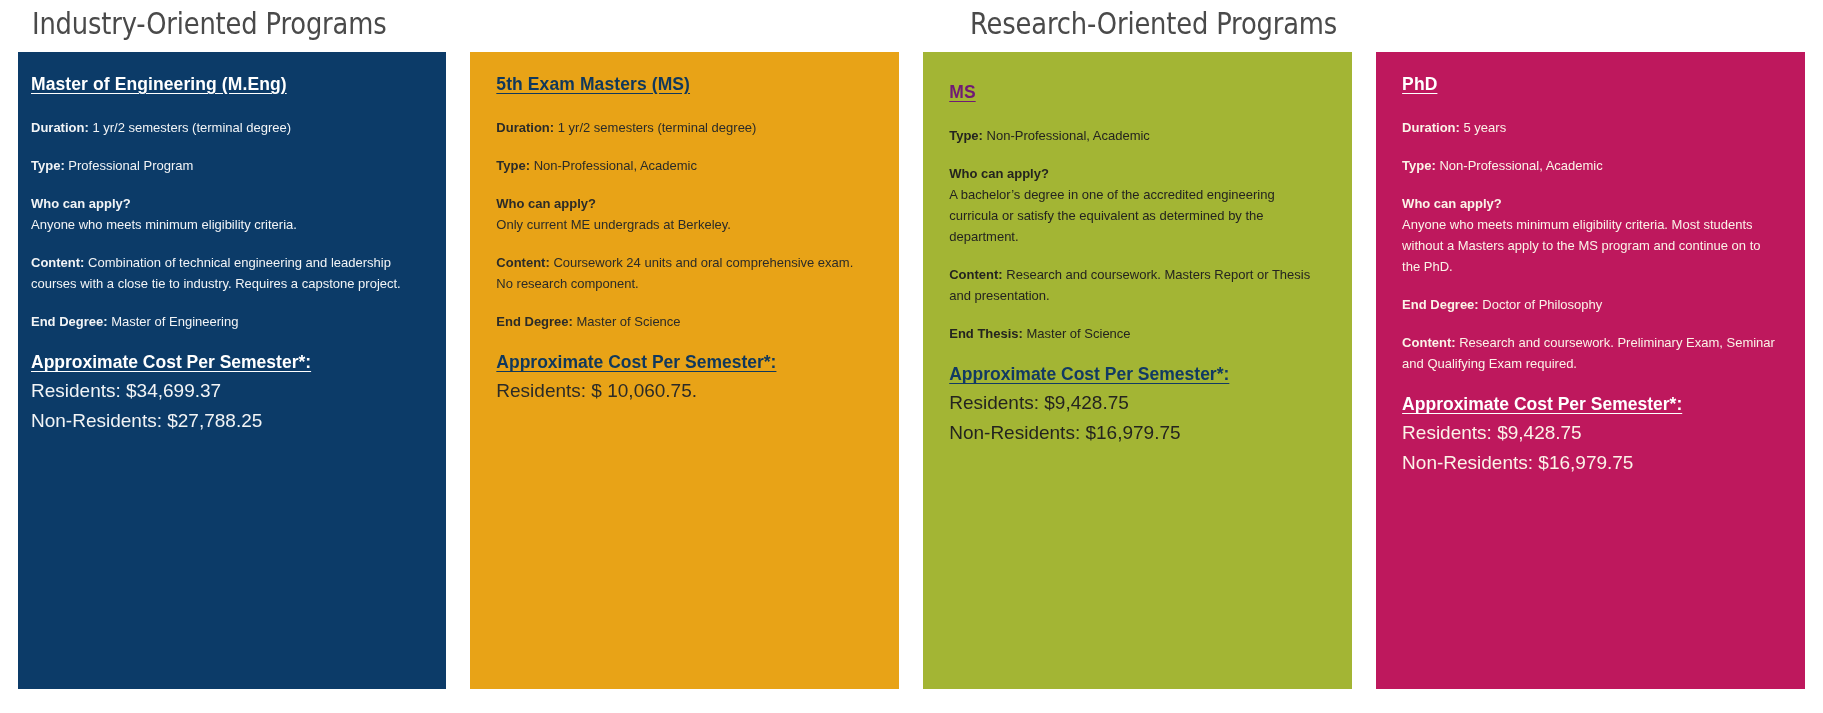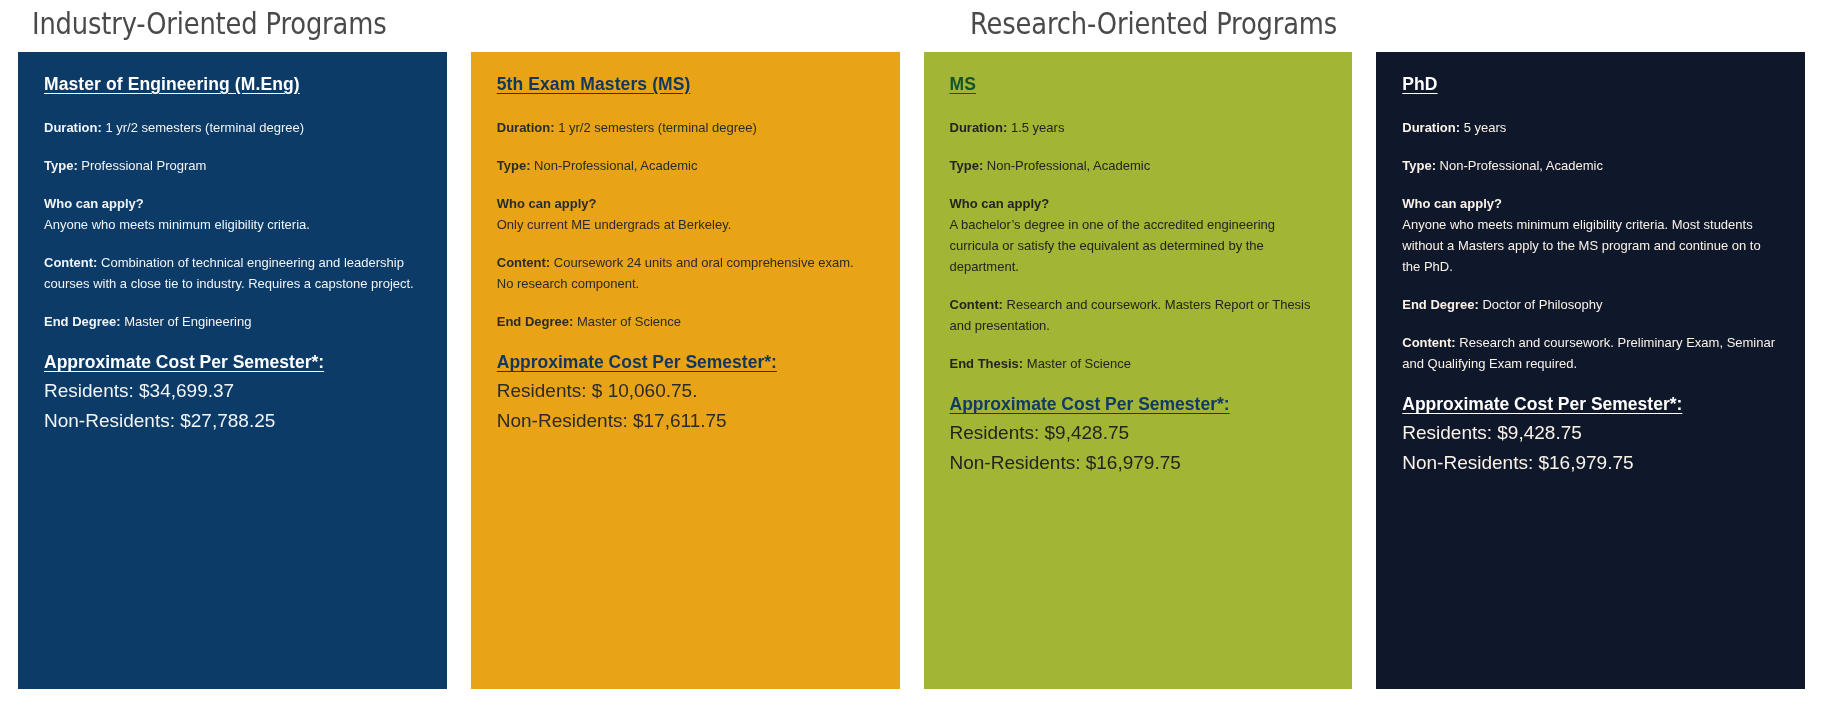--- a/index.html
+++ b/index.html
@@ -75,36 +75,36 @@
     margin: 0;
     line-height: 1.5;
   }
   .cost-line {
     font-size: 19px;
     line-height: 1.62;
     margin: 0;
   }
 
   
-  .card.navy { background: #0c3b68; color: #f2f4f6; }
+  .card.navy { background: #0c3b68; color: #f2f4f6; padding-left: 13px; }
   .card.navy .card-title { color: #ffffff; }
   .card.navy .cost-head { color: #ffffff; }
 
   
   .card.gold { background: #e8a317; color: #2b2b28; }
   .card.gold .card-title { color: #10385c; }
   .card.gold .cost-head { color: #10385c; }
 
   
   .card.olive { background: #a3b534; color: #24241f; }
-  .card.olive .card-title { color: #14532d; }
+  .card.olive .card-title { color: #701a75; margin-top: 8px; }
   .card.olive .cost-head { color: #123a63; }
 
   
-  .card.orange { background: #0f172a; color: #fbf3e8; }
+  .card.orange { background: #be185d; color: #fbf3e8; }
   .card.orange .card-title { color: #ffffff; }
   .card.orange .cost-head { color: #ffffff; }
 </style>
 </head>
 <body>
 
 <div class="board">
 
   <div class="headers">
     <div class="section-header hdr-industry">Industry-Oriented Programs</div>
@@ -169,30 +169,25 @@
         <span>Coursework 24 units and oral comprehensive exam. No research component.</span>
       </p>
 
       <p class="block">
         <b>End Degree:</b>
         <span>Master of Science</span>
       </p>
 
       <div class="cost-head">Approximate Cost Per Semester*:</div>
       <div class="cost-line">Residents: $ 10,060.75.</div>
-      <div class="cost-line">Non-Residents: $17,611.75</div>
     </div>
 
     <div class="card olive">
       <div class="card-title">MS</div>
 
-      <p class="block">
-        <b>Duration:</b>
-        <span>1.5 years</span>
-      </p>
 
       <p class="block">
         <b>Type:</b>
         <span>Non-Professional, Academic</span>
       </p>
 
       <p class="block">
         <b>Who can apply?</b><br>
         <span>A bachelor’s degree in one of the accredited engineering curricula or satisfy the equivalent  as determined by the department.</span>
       </p>

